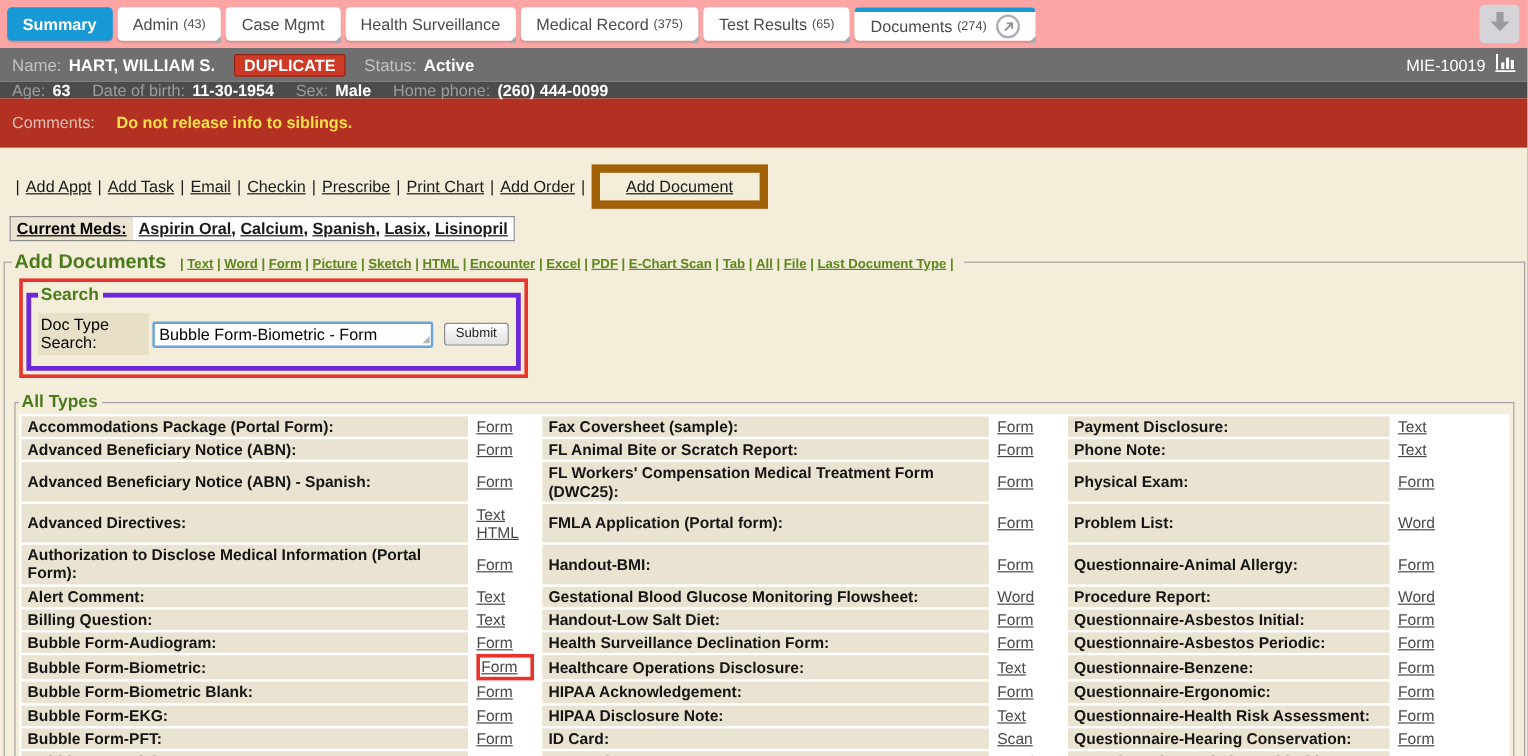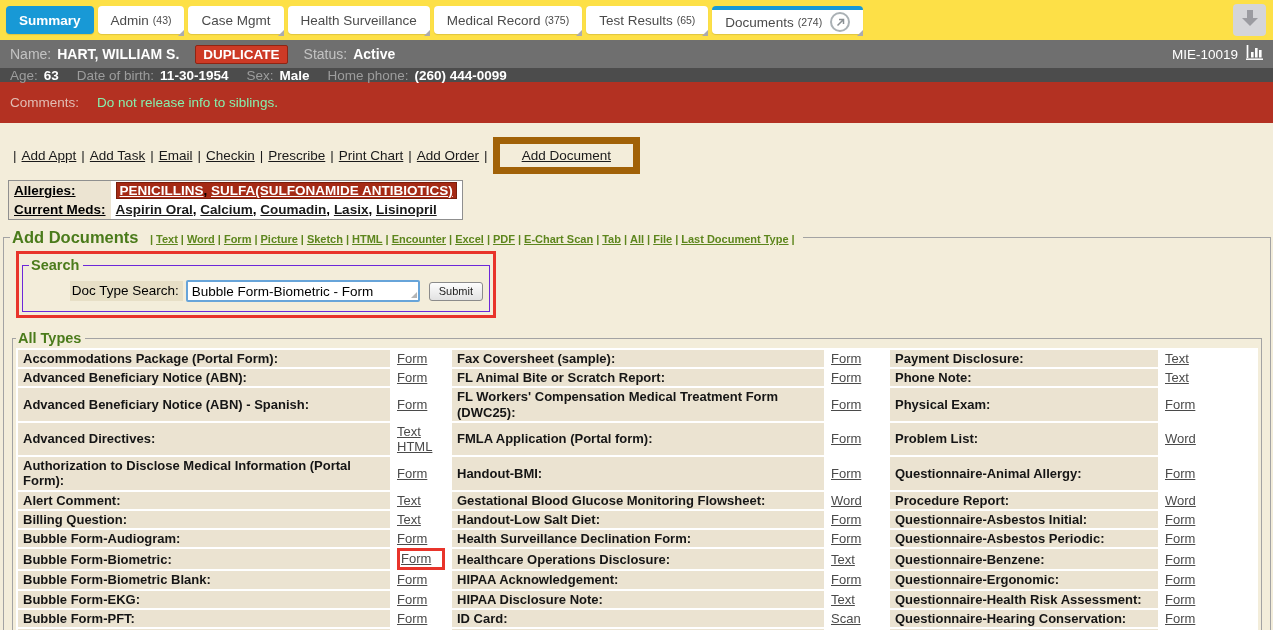--- a/index.html
+++ b/index.html
@@ -1,20 +1,20 @@
 <!DOCTYPE html>
 <html><head>
 <meta charset="utf-8">
 <style>
   * { margin:0; padding:0; box-sizing:border-box; }
   body { font-family:"Liberation Sans", sans-serif; background:#888; }
   .screen { position:relative; width:1273px; height:630px; overflow:hidden; background:#f3edda; }
 
   
-  .tabbar { position:relative; height:40px; background:#fde047; display:flex; align-items:flex-start; padding:6px 0 0 6px; }
+  .tabbar { position:relative; height:40px; background:#fca5a5; display:flex; align-items:flex-start; padding:6px 0 0 6px; }
   .tab { position:relative; display:inline-flex; align-items:center; height:28px; padding:0 13px; margin-right:4px;
          background:#fff; border-radius:4px; color:#4b4b4b; font-size:13.5px; cursor:pointer; box-shadow:0 1px 1px rgba(0,0,0,.12); }
   .tab:not(.active)::after { content:""; position:absolute; right:0; bottom:-2px; border-style:solid;
          border-width:0 0 6px 6px; border-color:transparent transparent #aaaab0 transparent; }
   .tab.active { background:#1899d6; color:#fff; font-weight:bold; }
   .tab.current { border-top:4px solid #1899d6; }
   .tab-count { font-size:10.5px; margin-left:4px; }
   .popout { display:inline-flex; align-items:center; justify-content:center; width:20px; height:20px; margin-left:8px;
             border:2px solid #aab1b5; border-radius:50%; }
   .download-btn { position:absolute; top:4px; right:7px; width:33px; height:32px; background:#d5d5d9;
@@ -25,21 +25,21 @@
   .namebar .lab { color:#c3c3c3; margin-right:6px; }
   .namebar .val { color:#fff; font-weight:bold; }
   .dup-badge { background:#cd3a26; border:1px solid #8f2413; border-radius:2px; color:#fff; font-weight:bold;
                font-size:13.5px; padding:1px 7px; margin:0 16px; }
   .mrn-wrap { margin-left:auto; display:flex; align-items:center; gap:8px; color:#fff; font-size:13.5px; }
   .agebar { height:14px; background:#4c4c4c; display:flex; align-items:center; padding:0 10px; font-size:13.5px; }
   .agebar .lab { color:#9d9d9d; margin-right:6px; }
   .agebar .val { color:#fff; font-weight:bold; margin-right:18px; }
   .commentsbar { height:41px; background:#b33122; display:flex; align-items:center; padding:0 10px; font-size:13.5px; }
   .commentsbar .lab { color:#e2bdb4; }
-  .commentsbar .val { color:#86efac; font-weight:normal; margin-left:18px;text-align:center; }
+  .commentsbar .val { color:#fde047; font-weight:bold; margin-left:18px;text-align:center; }
 
   
   .actions { margin:14px 0 0 8px; font-size:13.5px; color:#1a1a1a; }
   .actions a { color:#1a1a1a; }
   .actions .pipe { margin:0 5px; }
   .annotation-box { display:inline-block; border:7px solid #a16207; padding:4px 22px; }
 
   
   .allergy-box { margin:6px 0 0 8px; border:1px solid #8f8f8f; background:#fff; border-collapse:collapse;
                  font-size:13.5px; font-weight:bold; }
@@ -54,21 +54,21 @@
   fieldset { border:1px solid #a3a3a3; }
   .adddocs { margin:8px 3px 0 3px; padding:2px 4px 0 4px; min-height:600px; }
   .adddocs > legend { margin-left:2px; padding:0 5px 0 2px; white-space:nowrap; }
   .adddocs-title { color:#4a7b1b; font-weight:bold; font-size:16.5px; }
   .type-links { font-size:11px; font-weight:bold; color:#5d861d; margin-left:4px; }
   .type-links a { color:#5d861d; }
   .type-links .pipe { margin:0 3px; text-decoration:none; }
 
   
   .annotation-search { display:inline-block; border:3px solid #e8342b; padding:3px; margin:2px 0 0 8px; }
-  .search-fs { width:468px; padding:1px 6px 9px 6px; border:1px solid #6d28d9; }
+  .search-fs { width:412px; padding:1px 6px 9px 6px; border:4px solid #6d28d9; }
   .search-fs legend, .alltypes legend { color:#4a7b1b; font-weight:bold; font-size:14.5px; padding:0 4px 0 2px; }
   .search-row { display:flex; align-items:center; margin-top:6px; font-size:13.5px;justify-content:flex-end; }
   .search-row .field-lab { background:#e7dfc6; padding:2px 4px 3px 2px; }
   .input-wrap { position:relative; display:inline-block; margin-left:3px; }
   .input-wrap input { width:234px; height:22px; border:2px solid #67a4d9; border-radius:2px; font-size:13.5px;
                       font-family:"Liberation Sans",sans-serif; padding:1px 4px; outline:none; }
   .input-wrap::after { content:""; position:absolute; right:3px; bottom:4px; width:0; height:0;
                       border-left:6px solid transparent; border-bottom:6px solid #b5b5b5; }
   .submit-btn { margin-left:9px; font-size:11px; font-family:"Liberation Sans",sans-serif; color:#222;
                 padding:2px 9px 3px; background:linear-gradient(#fdfdfd,#e2e2e2); border:1px solid #8b8b8b; border-radius:3px; }
@@ -163,27 +163,23 @@
 
   <div class="commentsbar">
     <span class="lab">Comments:</span>
     <span class="val">Do not release info to siblings.</span>
   </div>
 
   <div class="actions"><span class="pipe">|</span><a class="action-link" href="#">Add Appt</a><span class="pipe">|</span><a class="action-link" href="#">Add Task</a><span class="pipe">|</span><a class="action-link" href="#">Email</a><span class="pipe">|</span><a class="action-link" href="#">Checkin</a><span class="pipe">|</span><a class="action-link" href="#">Prescribe</a><span class="pipe">|</span><a class="action-link" href="#">Print Chart</a><span class="pipe">|</span><a class="action-link" href="#">Add Order</a><span class="pipe">|</span><span class="annotation-box"><a class="action-link" href="#">Add Document</a></span></div>
 
   <table class="allergy-box">
     <tbody>
-        <tr>
-      <td class="cell-lab"><span>Allergies:</span></td>
-      <td><span class="allergy-red"><a href="#">PENICILLINS</a>, <a href="#">SULFA(SULFONAMIDE ANTIBIOTICS)</a></span></td>
-    </tr>
     <tr>
       <td class="cell-lab"><span>Current Meds:</span></td>
-      <td class="meds"><a href="#">Aspirin Oral</a>, <a href="#">Calcium</a>, <a href="#">Coumadin</a>, <a href="#">Lasix</a>, <a href="#">Lisinopril</a></td>
+      <td class="meds"><a href="#">Aspirin Oral</a>, <a href="#">Calcium</a>, <a href="#">Spanish</a>, <a href="#">Lasix</a>, <a href="#">Lisinopril</a></td>
     </tr>
   </tbody>
     </table>
 
   <fieldset class="adddocs">
     <legend>
       <span class="adddocs-title">Add Documents</span>
       <span class="type-links"><span class="pipe">|</span><a href="#">Text</a><span class="pipe">|</span><a href="#">Word</a><span class="pipe">|</span><a href="#">Form</a><span class="pipe">|</span><a href="#">Picture</a><span class="pipe">|</span><a href="#">Sketch</a><span class="pipe">|</span><a href="#">HTML</a><span class="pipe">|</span><a href="#">Encounter</a><span class="pipe">|</span><a href="#">Excel</a><span class="pipe">|</span><a href="#">PDF</a><span class="pipe">|</span><a href="#">E-Chart Scan</a><span class="pipe">|</span><a href="#">Tab</a><span class="pipe">|</span><a href="#">All</a><span class="pipe">|</span><a href="#">File</a><span class="pipe">|</span><a href="#">Last Document Type</a><span class="pipe">|</span></span>
     </legend>
 

